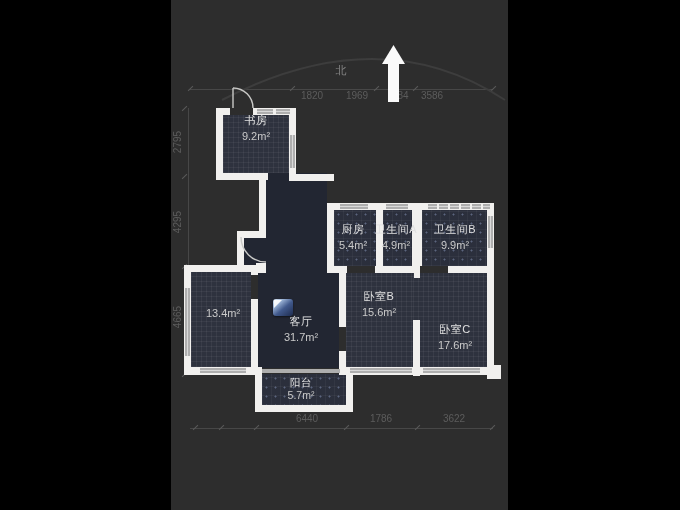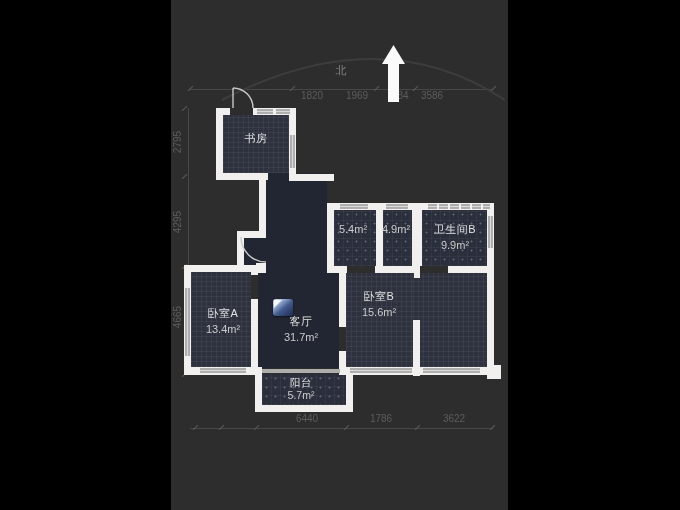--- a/index.html
+++ b/index.html
@@ -49,44 +49,50 @@
   <div class="fill f-plain" style="left:244px;top:238px;width:22px;height:28px"></div>
   <div class="fill f-tile" style="left:334px;top:210px;width:42px;height:56px"></div>
   <div class="fill f-tile" style="left:383px;top:210px;width:29px;height:56px"></div>
   <div class="fill f-tile" style="left:422px;top:210px;width:65px;height:56px"></div>
   <div class="fill f-room" style="left:191px;top:272px;width:60px;height:95px"></div>
   <div class="fill f-plain" style="left:258px;top:266px;width:81px;height:102px"></div>
   <div class="fill f-room" style="left:346px;top:273px;width:67px;height:94px"></div>
   <div class="fill f-room" style="left:413px;top:273px;width:74px;height:94px"></div>
   <div class="fill f-tile" style="left:262px;top:374px;width:84px;height:31px"></div>
 
-  <div class="rlbl" style="left:256px;top:131px">
+  <div class="rlbl" style="left:256px;top:113px">
     <div>书房</div>
+    <div class="a">9.2m²</div>
   </div>
   <div class="rlbl" style="left:353px;top:222px">
+    <div>厨房</div>
     <div class="a">5.4m²</div>
   </div>
   <div class="rlbl" style="left:396px;top:222px">
+    <div>卫生间A</div>
     <div class="a">4.9m²</div>
   </div>
   <div class="rlbl" style="left:455px;top:222px">
     <div>卫生间B</div>
     <div class="a">9.9m²</div>
   </div>
   <div class="rlbl" style="left:223px;top:306px">
-    <div>卧室A</div>
     <div class="a">13.4m²</div>
   </div>
   <div class="rlbl" style="left:301px;top:314px">
     <div>客厅</div>
     <div class="a">31.7m²</div>
   </div>
   <div class="rlbl" style="left:379px;top:289px">
     <div>卧室B</div>
     <div class="a">15.6m²</div>
+  </div>
+  <div class="rlbl" style="left:455px;top:322px">
+    <div>卧室C</div>
+    <div class="a">17.6m²</div>
   </div>
   <div class="rlbl compact" style="left:301px;top:376px">
     <div>阳台</div>
     <div class="a">5.7m²</div>
   </div>
 
   <div id="vr-icon"></div>
 
   <div class="dimline" style="left:190px;top:89px;width:303px;height:1px"></div>
   <div class="dimline" style="left:188px;top:108px;width:1px;height:266px"></div>

